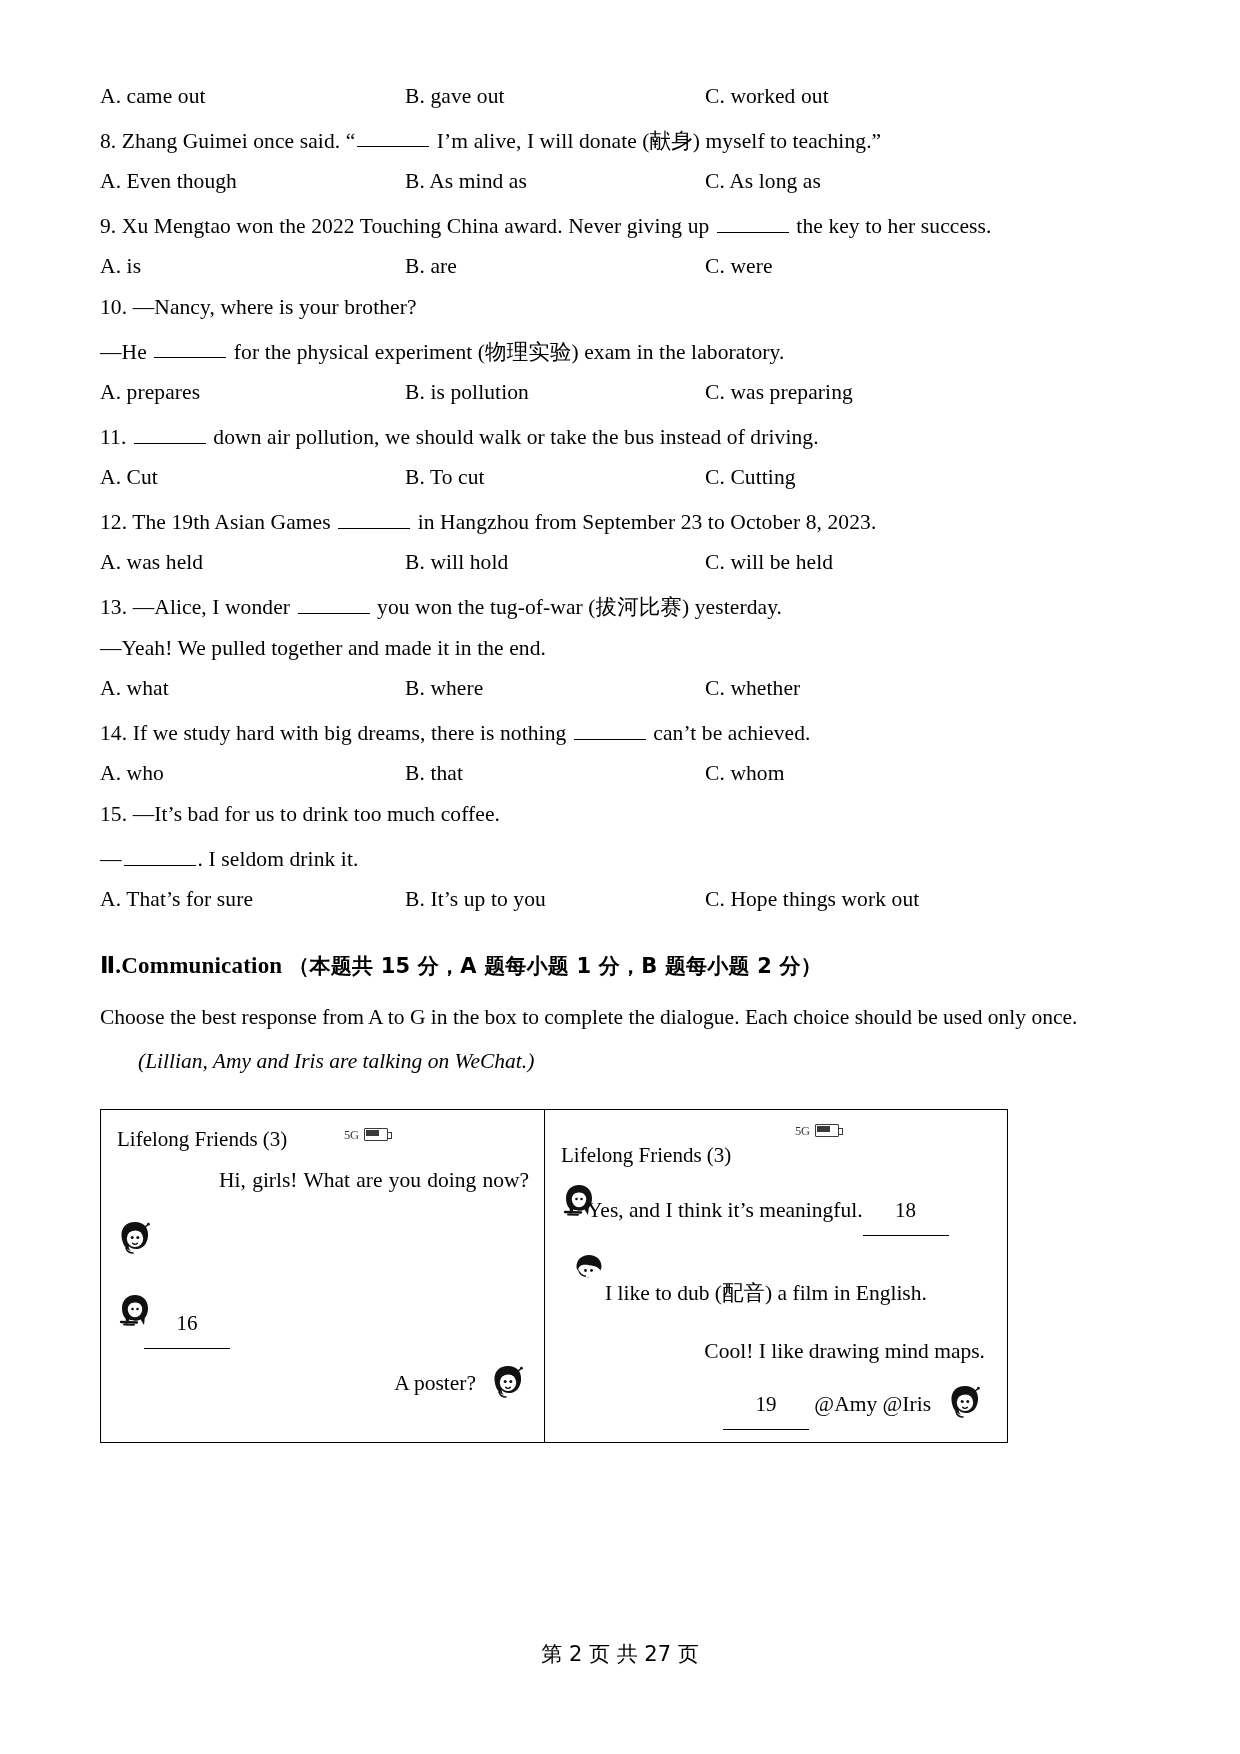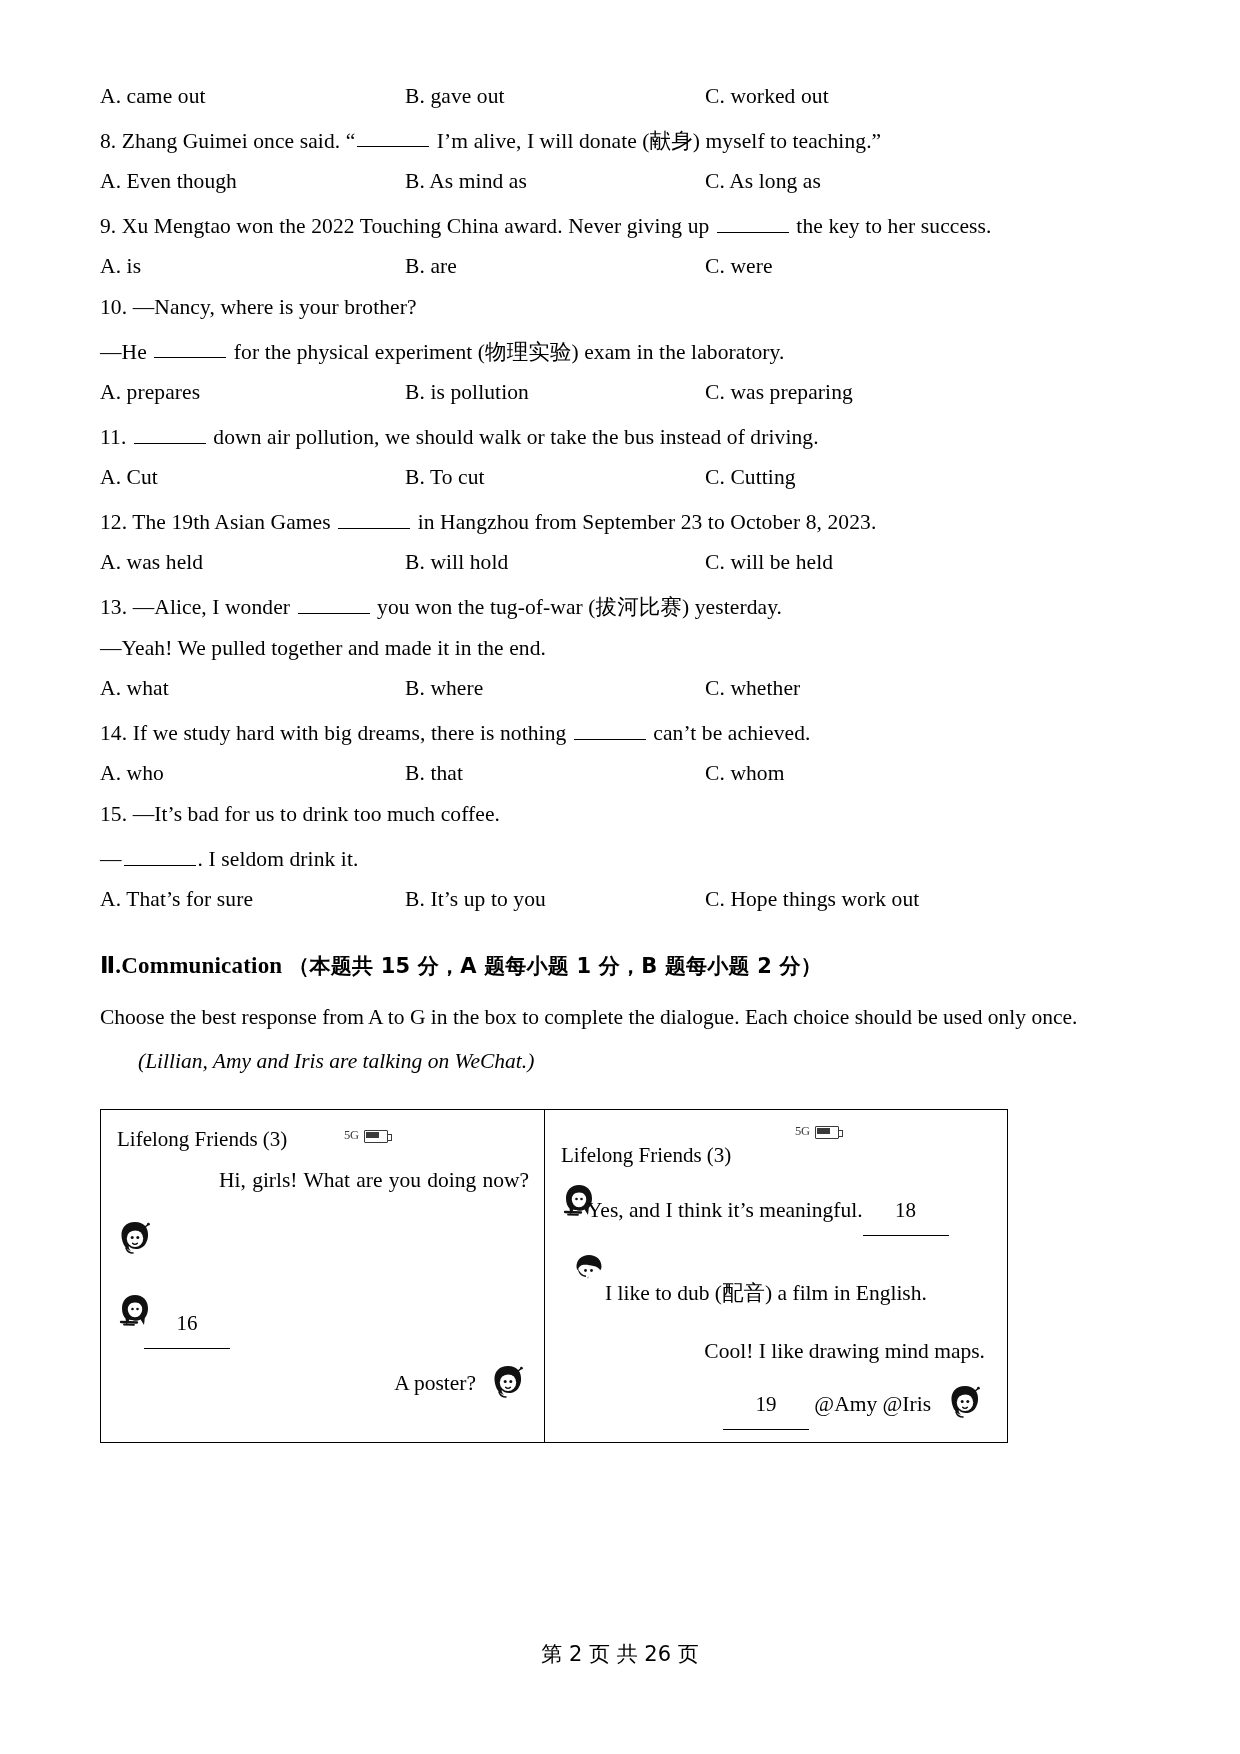--- a/index.html
+++ b/index.html
@@ -111,21 +111,21 @@
   .chat-col.right { width: 462px; }
 
   .chat-title {
     position: absolute;
     font-size: 21px;
     white-space: nowrap;
   }
   .status-icons {
     position: absolute;
     display: flex;
-    align-items: flex-end;
+    align-items: flex-start;
     gap: 5px;
   }
   .sig-5g {
     font-size: 12.5px;
     font-family: "Liberation Serif", serif;
     color: #3a3a3a;
     letter-spacing: -0.3px;
   }
   .batt {
     position: relative;
@@ -372,14 +372,14 @@
             <circle cx="33.4" cy="6.2" r="1.4" fill="#111"></circle>
             <path d="M11 30 C12 33 15 35 18 35" stroke="#111" stroke-width="1.6" fill="none" stroke-linecap="round"></path>
           </svg>
         </div>
       </div>
 
     </div>
 
   </div>
 
-  <div class="footer">第 2 页 共 26 页</div>
+  <div class="footer">第 2 页 共 27 页</div>
 </div>
 
 </body></html>

